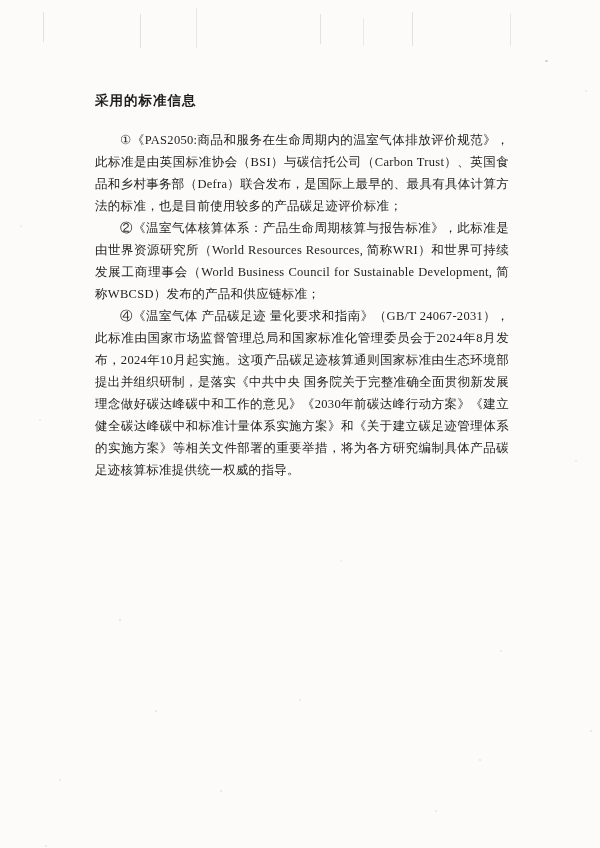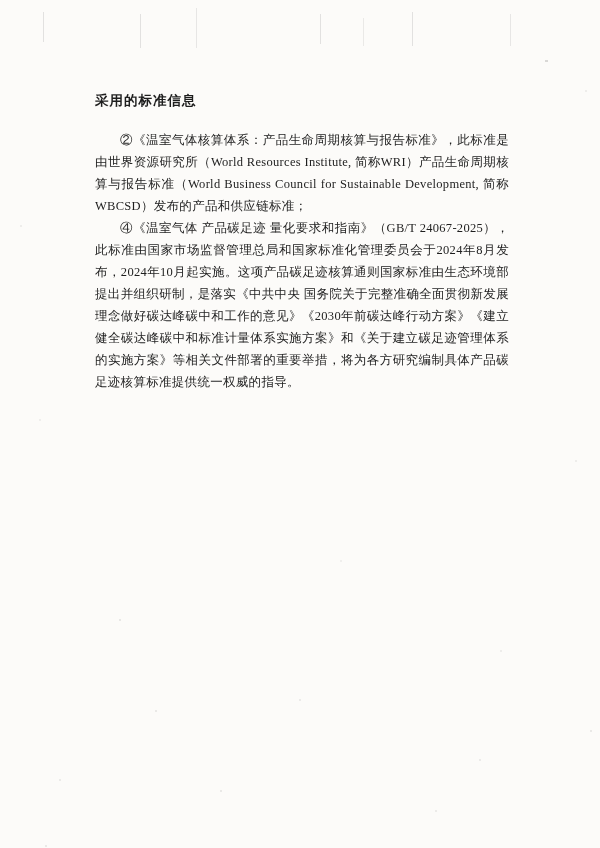--- a/index.html
+++ b/index.html
@@ -97,20 +97,21 @@
   <span class="artifact a4"></span>
   <span class="artifact a5"></span>
   <span class="artifact a6"></span>
   <span class="artifact a7"></span>
   <span class="artifact a8"></span>
   <span class="speckles"></span>
 
   <div class="content">
     <h1 class="doc-title">采用的标准信息</h1>
 
+    <p class="doc-paragraph">①《PAS2050:商品和服务在生命周期内的温室气体排放评价规范》，此标准是由英国标准协会（BSI）与碳信托公司（Carbon Trust）、英国食品和乡村事务部（Defra）联合发布，是国际上最早的、最具有具体计算方法的标准，也是目前使用较多的产品碳足迹评价标准；</p>
 
-    <p class="doc-paragraph">②《温室气体核算体系：产品生命周期核算与报告标准》，此标准是由世界资源研究所（World Resources Institute, 简称WRI）产品生命周期核算与报告标准（World Business Council for Sustainable Development, 简称WBCSD）发布的产品和供应链标准；</p>
+    <p class="doc-paragraph">②《温室气体核算体系：产品生命周期核算与报告标准》，此标准是由世界资源研究所（World Resources Resources, 简称WRI）和世界可持续发展工商理事会（World Business Council for Sustainable Development, 简称WBCSD）发布的产品和供应链标准；</p>
 
 
-    <p class="doc-paragraph">④《温室气体 产品碳足迹 量化要求和指南》（GB/T 24067-2025），此标准由国家市场监督管理总局和国家标准化管理委员会于2024年8月发布，2024年10月起实施。这项产品碳足迹核算通则国家标准由生态环境部提出并组织研制，是落实《中共中央 国务院关于完整准确全面贯彻新发展理念做好碳达峰碳中和工作的意见》《2030年前碳达峰行动方案》《建立健全碳达峰碳中和标准计量体系实施方案》和《关于建立碳足迹管理体系的实施方案》等相关文件部署的重要举措，将为各方研究编制具体产品碳足迹核算标准提供统一权威的指导。</p>
+    <p class="doc-paragraph">④《温室气体 产品碳足迹 量化要求和指南》（GB/T 24067-2031），此标准由国家市场监督管理总局和国家标准化管理委员会于2024年8月发布，2024年10月起实施。这项产品碳足迹核算通则国家标准由生态环境部提出并组织研制，是落实《中共中央 国务院关于完整准确全面贯彻新发展理念做好碳达峰碳中和工作的意见》《2030年前碳达峰行动方案》《建立健全碳达峰碳中和标准计量体系实施方案》和《关于建立碳足迹管理体系的实施方案》等相关文件部署的重要举措，将为各方研究编制具体产品碳足迹核算标准提供统一权威的指导。</p>
   </div>
 
 </div>
 
 </body></html>

